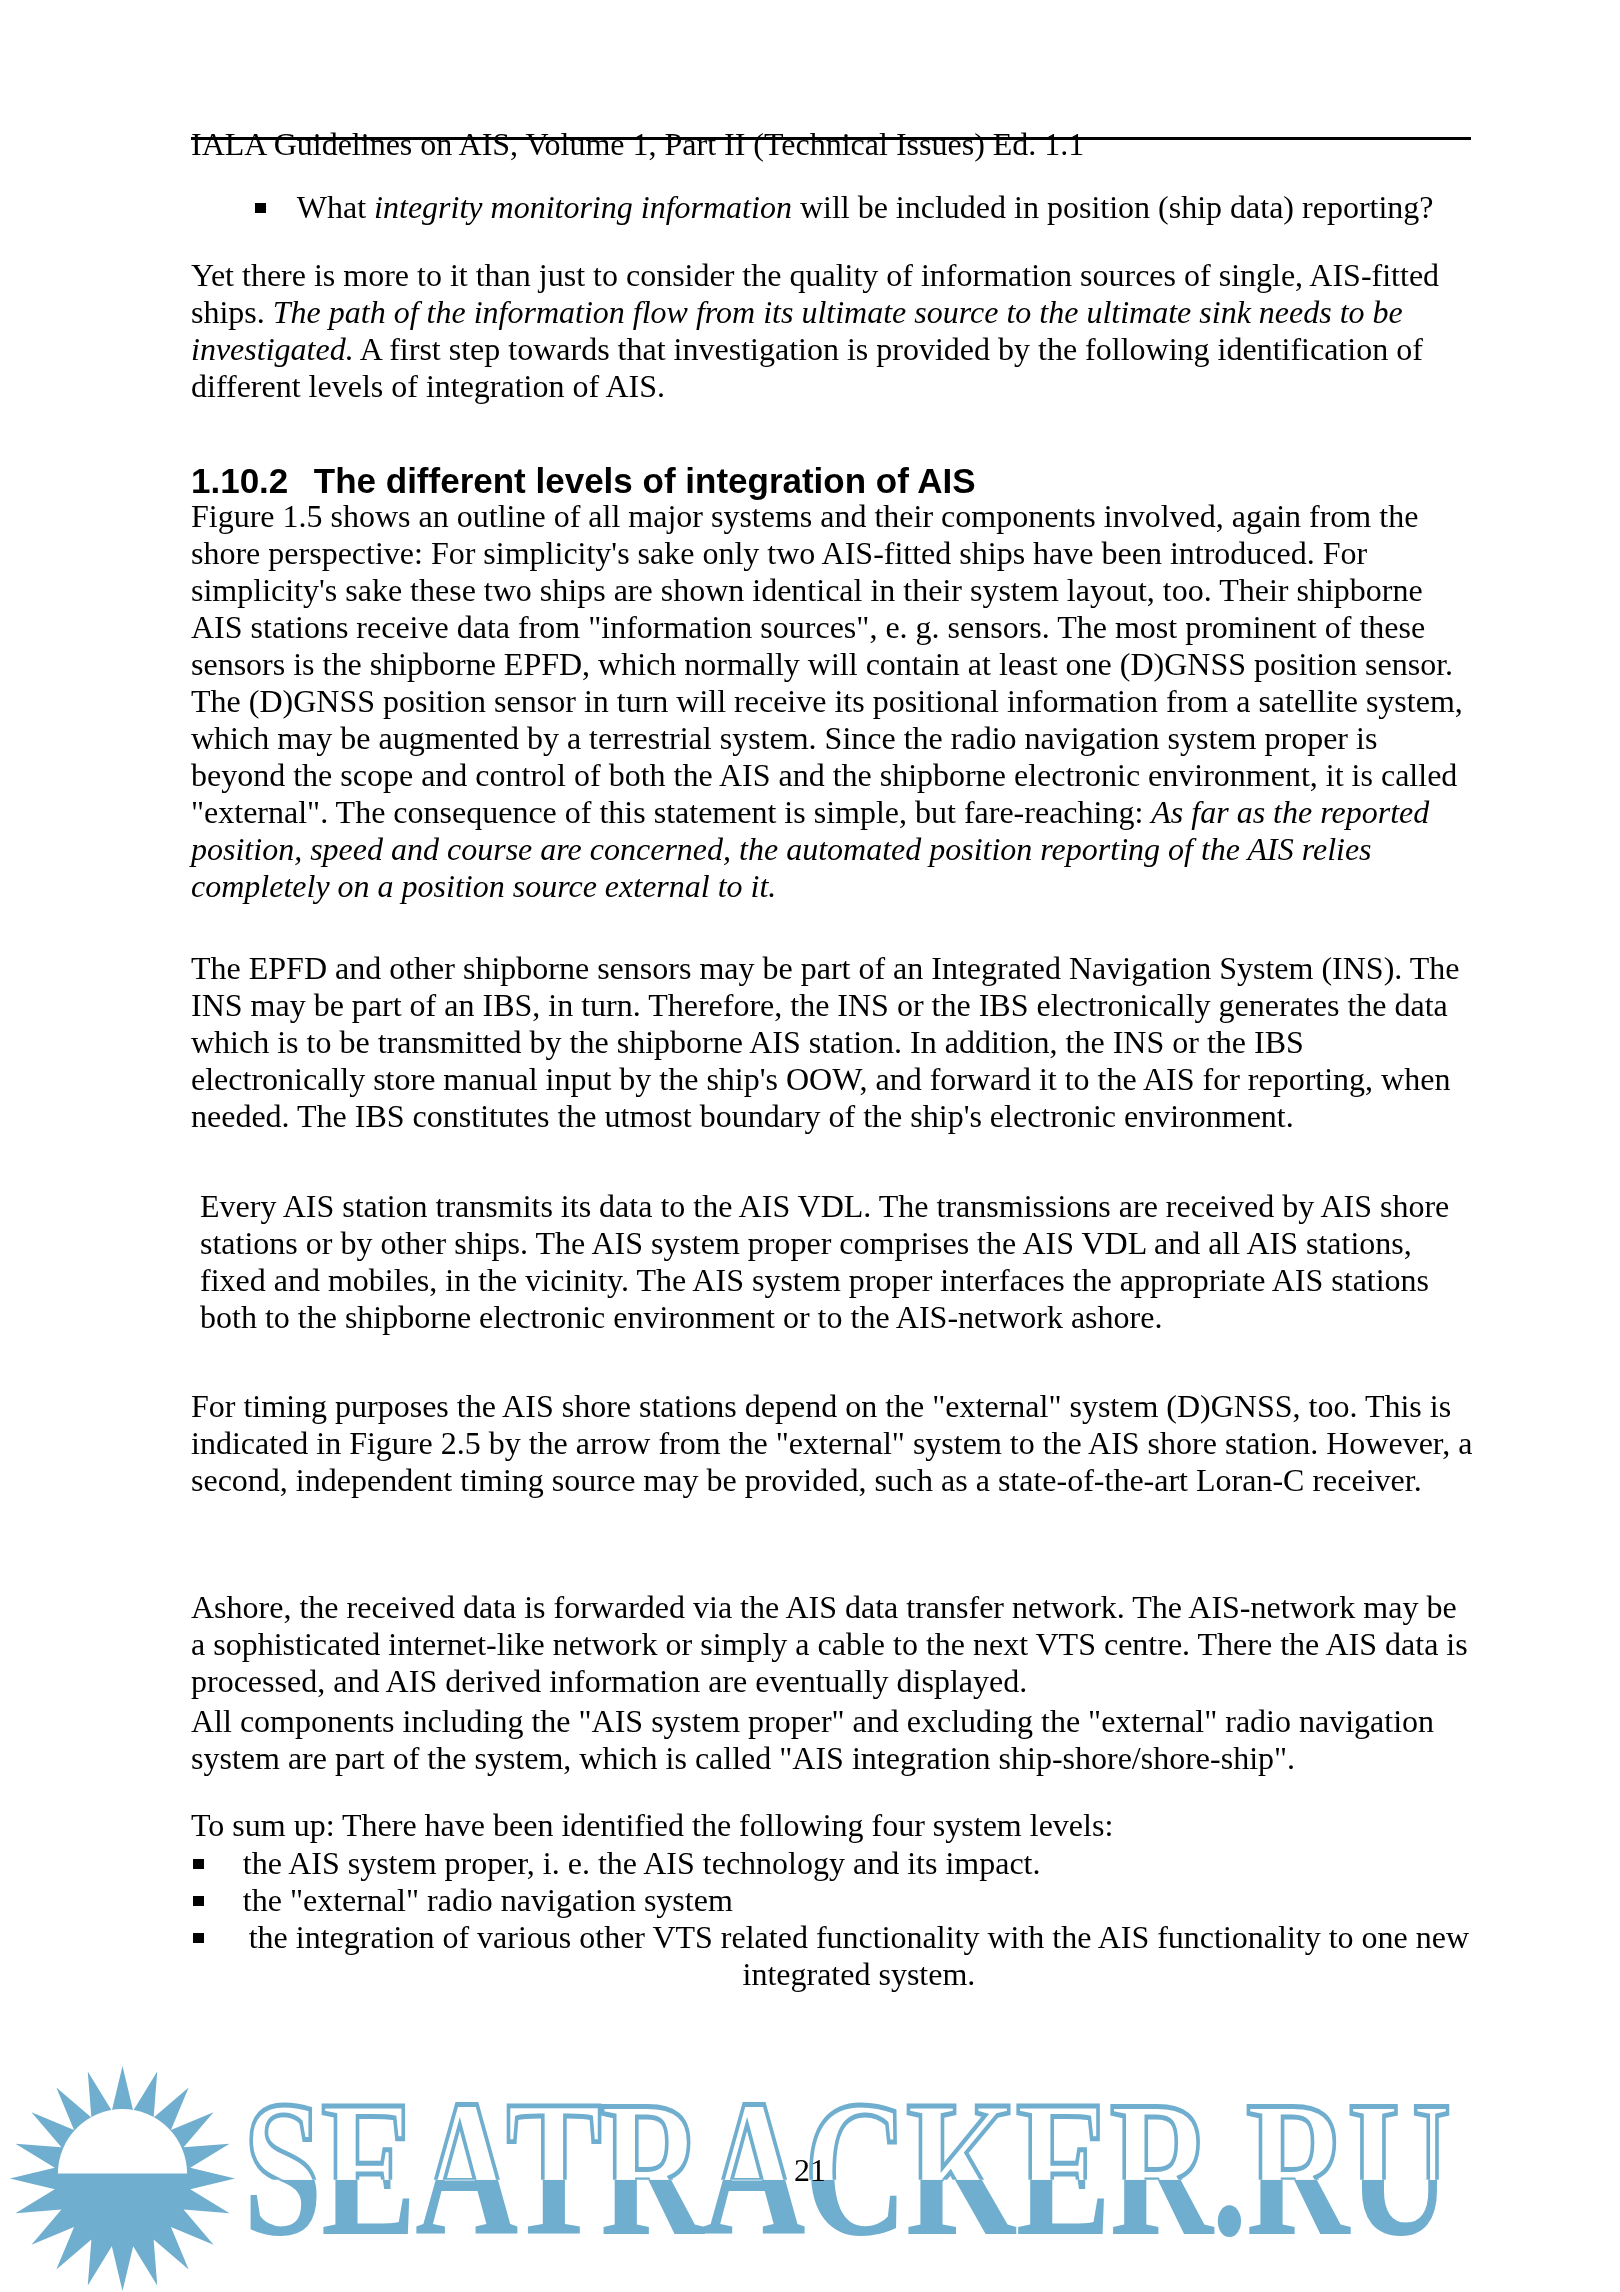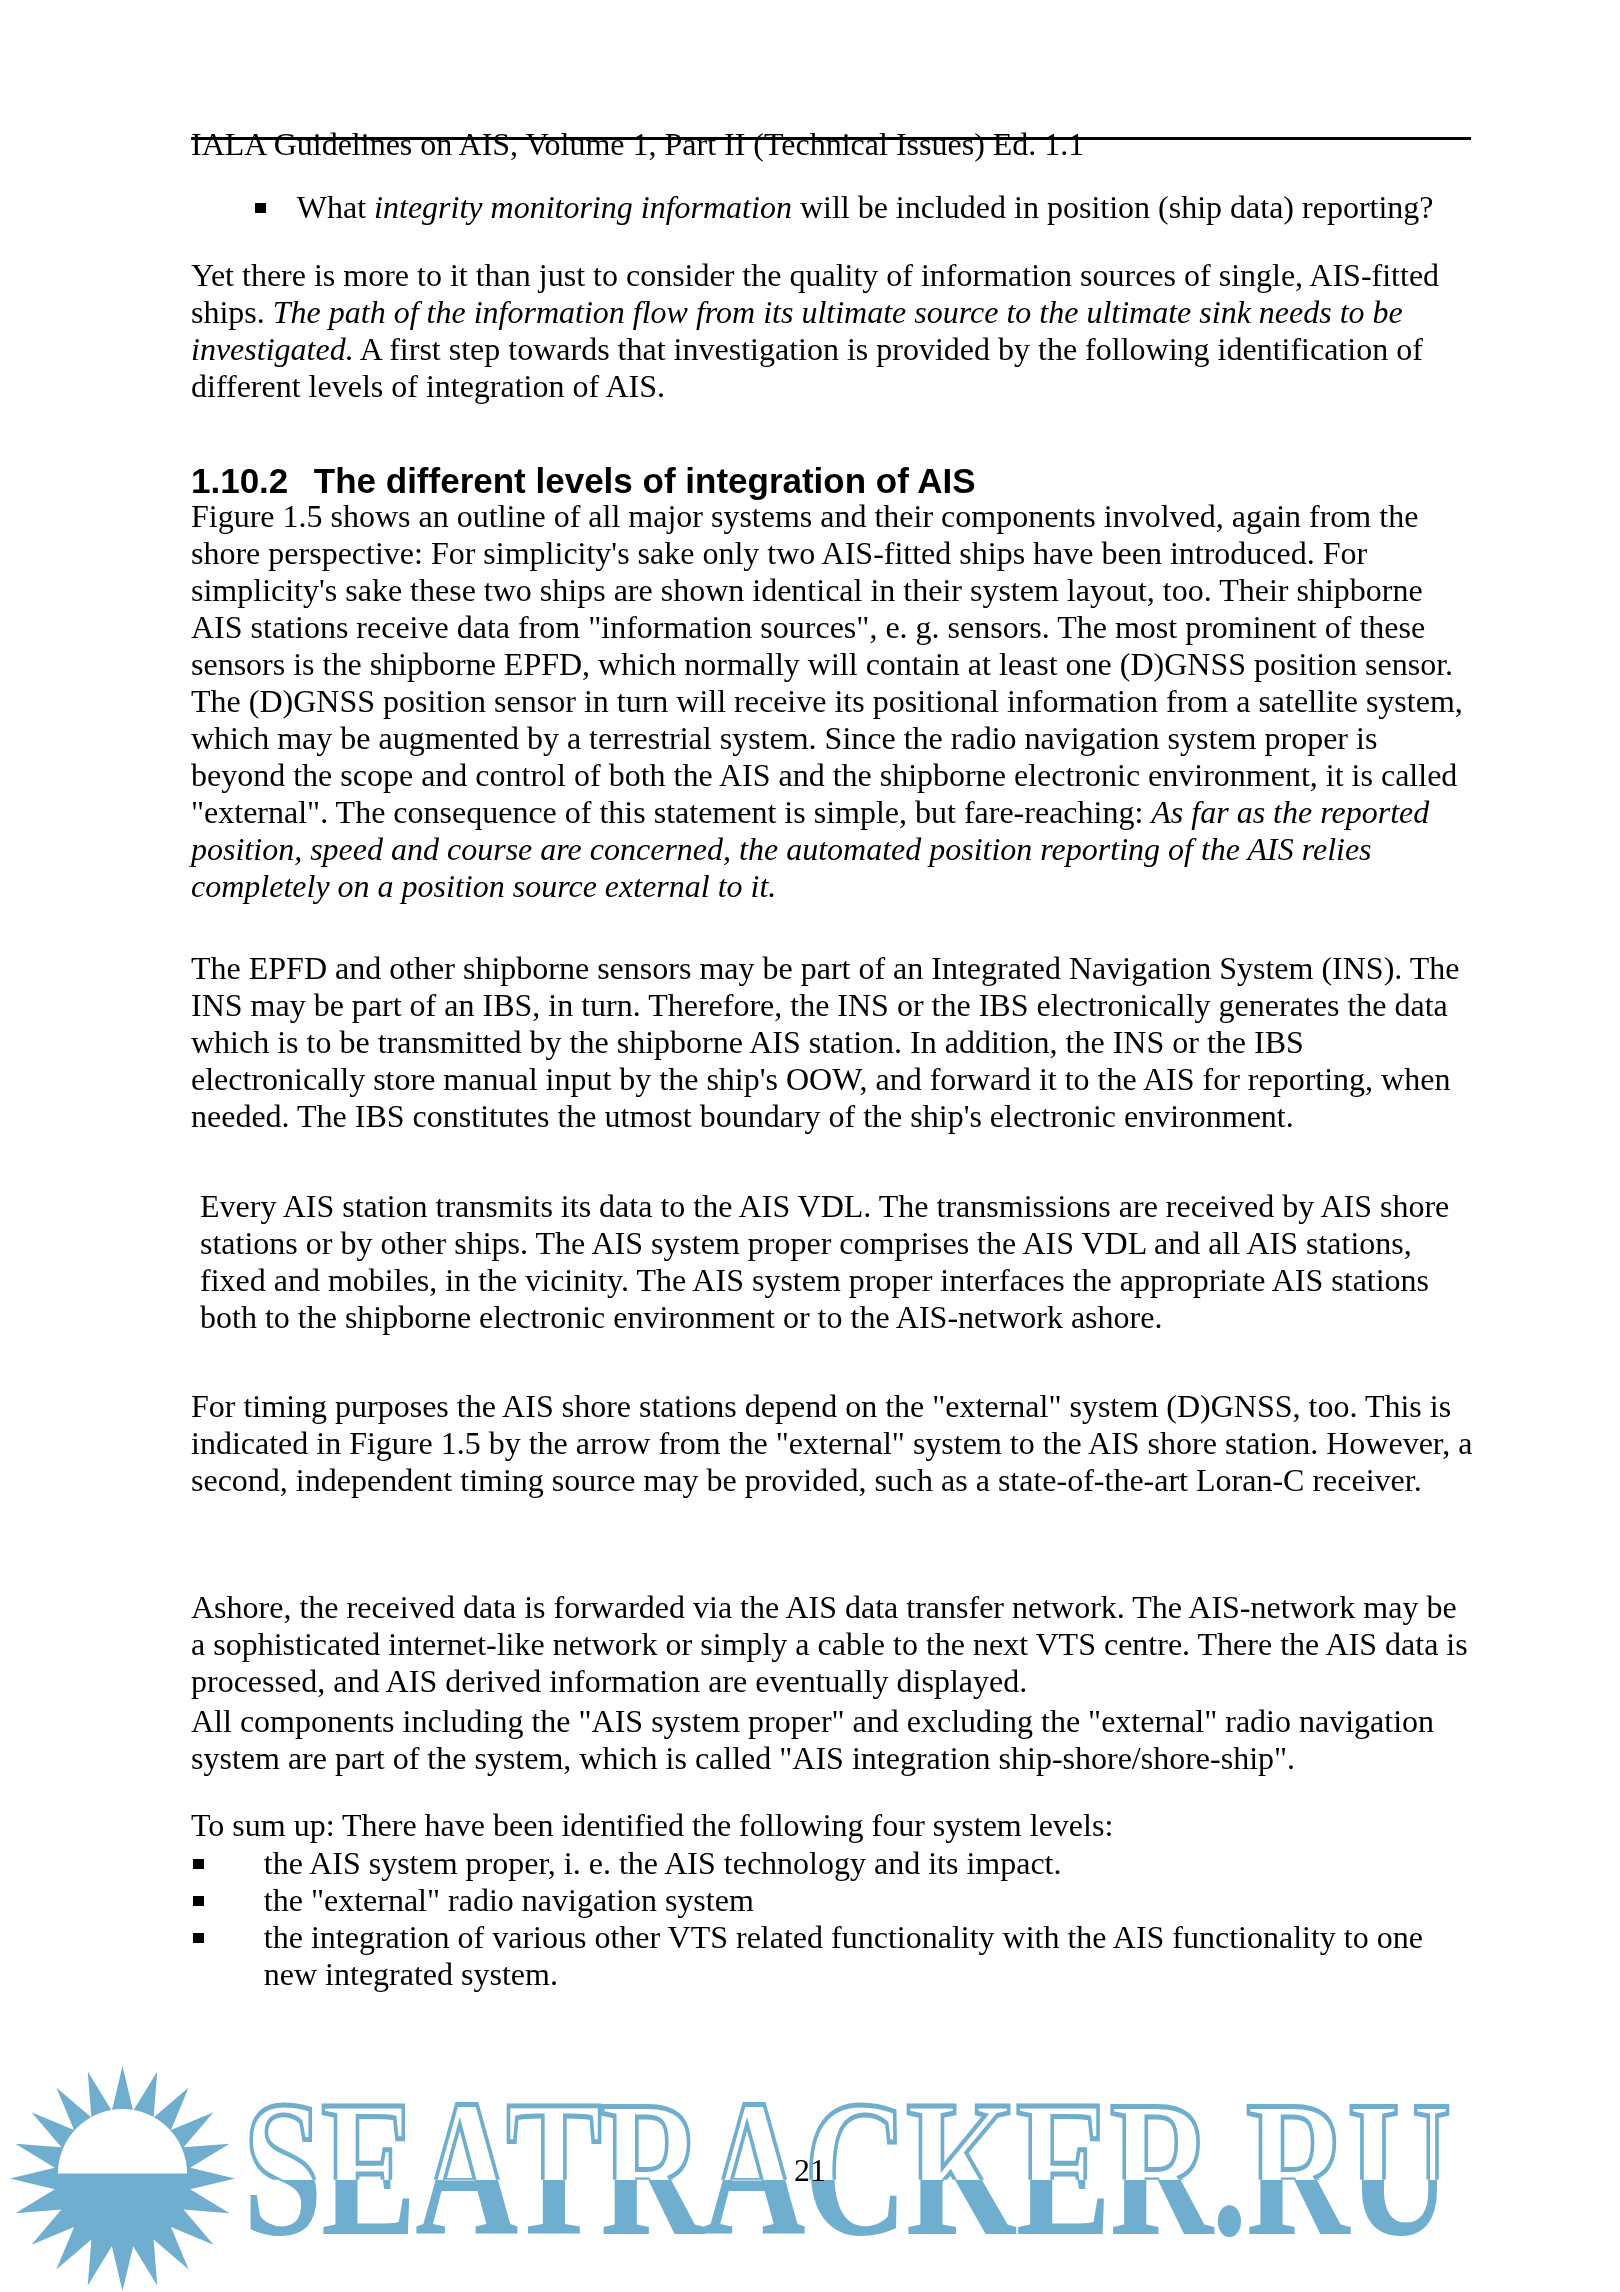--- a/index.html
+++ b/index.html
@@ -28,21 +28,21 @@
   .para-epfd       { top:950px;  }
   .para-vdl        { top:1188px;margin-left:9px; }
   .para-timing     { top:1388px; }
   .para-ashore     { top:1589px; }
   .para-components { top:1703px; }
   .summary-lead    { top:1807px; }
   .summary-list    { top:1845px; }
 
   .li-row { display:flex; }
   .li-square { flex:0 0 auto; width:10.8px; height:10.8px; background:#000; margin:13.7px 0 0 2px; }
-  .li-text { margin-left:60px; }
+  .li-text { margin-left:39px;text-align:center; }
 
   i { font-style:italic; }
 
   
   .watermark-layer { position:absolute; left:0; top:0; width:100%; height:100%; z-index:1;text-align:center; }
   .page > .abs, .page > .header-rule { z-index:2; }
 
   .sun-logo { position:absolute; left:0px; top:2063px; width:245px; height:230px; }
 
   .wm-text-wrap {
@@ -101,21 +101,21 @@
 
   <div class="abs body-text para-intro"><span>Yet there is more to it than just to consider the quality of information sources of single, AIS-fitted ships. </span><i>The path of the information flow from its ultimate source to the ultimate sink needs to be investigated.</i><span> A first step towards that investigation is provided by the following identification of different levels of integration of AIS.</span></div>
 
   <div class="abs section-heading">
     <span class="section-number">1.10.2</span><span>The different levels of integration of AIS</span>
   </div>
 
   <div class="abs body-text para-figure"><span>Figure 1.5 shows an outline of all major systems and their components involved, again from the shore perspective: For simplicity's sake only two AIS-fitted ships have been introduced. For simplicity's sake these two ships are shown identical in their system layout, too. Their shipborne AIS stations receive data from "information sources", e. g. sensors. The most prominent of these sensors is the shipborne EPFD, which normally will contain at least one (D)GNSS position sensor. The (D)GNSS position sensor in turn will receive its positional information from a satellite system, which may be augmented by a terrestrial system. Since the radio navigation system proper is beyond the scope and control of both the AIS and the shipborne electronic environment, it is called "external". The consequence of this statement is simple, but fare-reaching: </span><i>As far as the reported position, speed and course are concerned, the automated position reporting of the AIS relies completely on a position source external to it.</i></div>
   <div class="abs body-text para-epfd"><span>The EPFD and other shipborne sensors may be part of an Integrated Navigation System (INS). The INS may be part of an IBS, in turn. Therefore, the INS or the IBS electronically generates the data which is to be transmitted by the shipborne AIS station. In addition, the INS or the IBS electronically store manual input by the ship's OOW, and forward it to the AIS for reporting, when needed. The IBS constitutes the utmost boundary of the ship's electronic environment.</span></div>
   <div class="abs body-text para-vdl"><span>Every AIS station transmits its data to the AIS VDL. The transmissions are received by AIS shore stations or by other ships. The AIS system proper comprises the AIS VDL and all AIS stations, fixed and mobiles, in the vicinity. The AIS system proper interfaces the appropriate AIS stations both to the shipborne electronic environment or to the AIS-network ashore.</span></div>
-  <div class="abs body-text para-timing"><span>For timing purposes the AIS shore stations depend on the "external" system (D)GNSS, too. This is indicated in Figure 1.5 by the arrow from the "external" system to the AIS shore station. However, a second, independent timing source may be provided, such as a state-of-the-art Loran-C receiver.</span></div>
+  <div class="abs body-text para-timing"><span>For timing purposes the AIS shore stations depend on the "external" system (D)GNSS, too. This is indicated in Figure 2.5 by the arrow from the "external" system to the AIS shore station. However, a second, independent timing source may be provided, such as a state-of-the-art Loran-C receiver.</span></div>
   <div class="abs body-text para-ashore"><span>Ashore, the received data is forwarded via the AIS data transfer network. The AIS-network may be a sophisticated internet-like network or simply a cable to the next VTS centre. There the AIS data is processed, and AIS derived information are eventually displayed.</span></div>
   <div class="abs body-text para-components"><span>All components including the "AIS system proper" and excluding the "external" radio navigation system are part of the system, which is called "AIS integration ship-shore/shore-ship".</span></div>
 
   <div class="abs body-text summary-lead">To sum up: There have been identified the following four system levels:</div>
 
   <div class="abs body-text summary-list">
     <div class="li-row">
       <span class="li-square"></span>
       <span class="li-text">the AIS system proper, i. e. the AIS technology and its impact.</span>
     </div>

